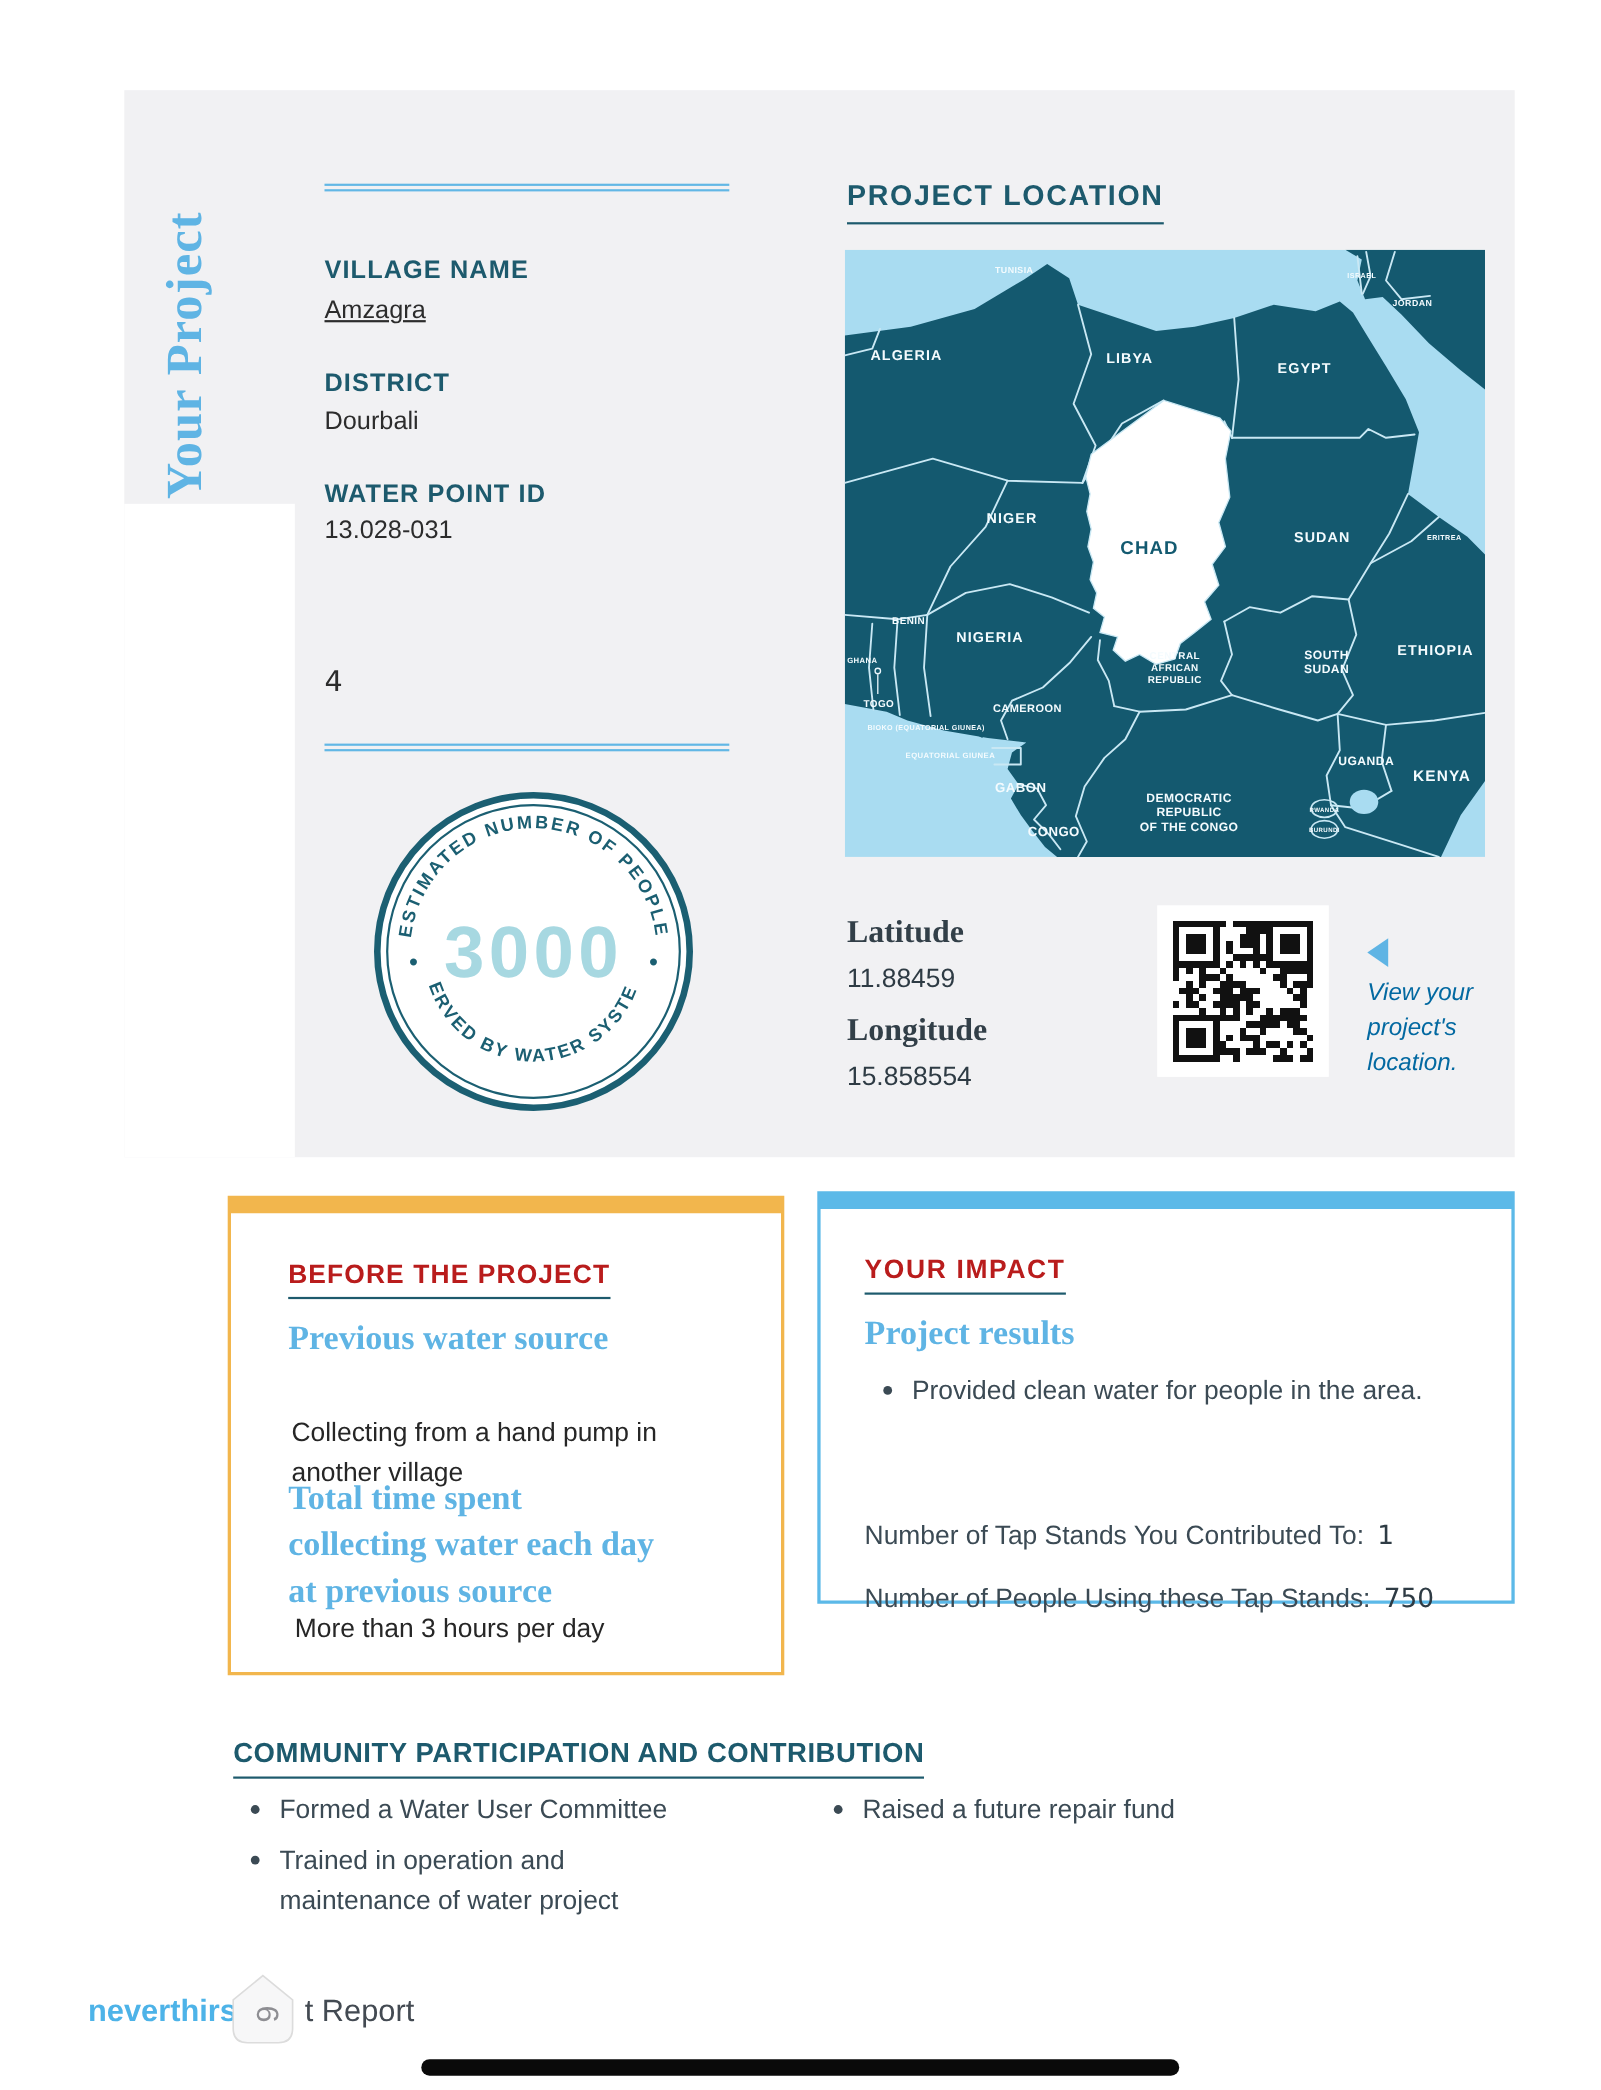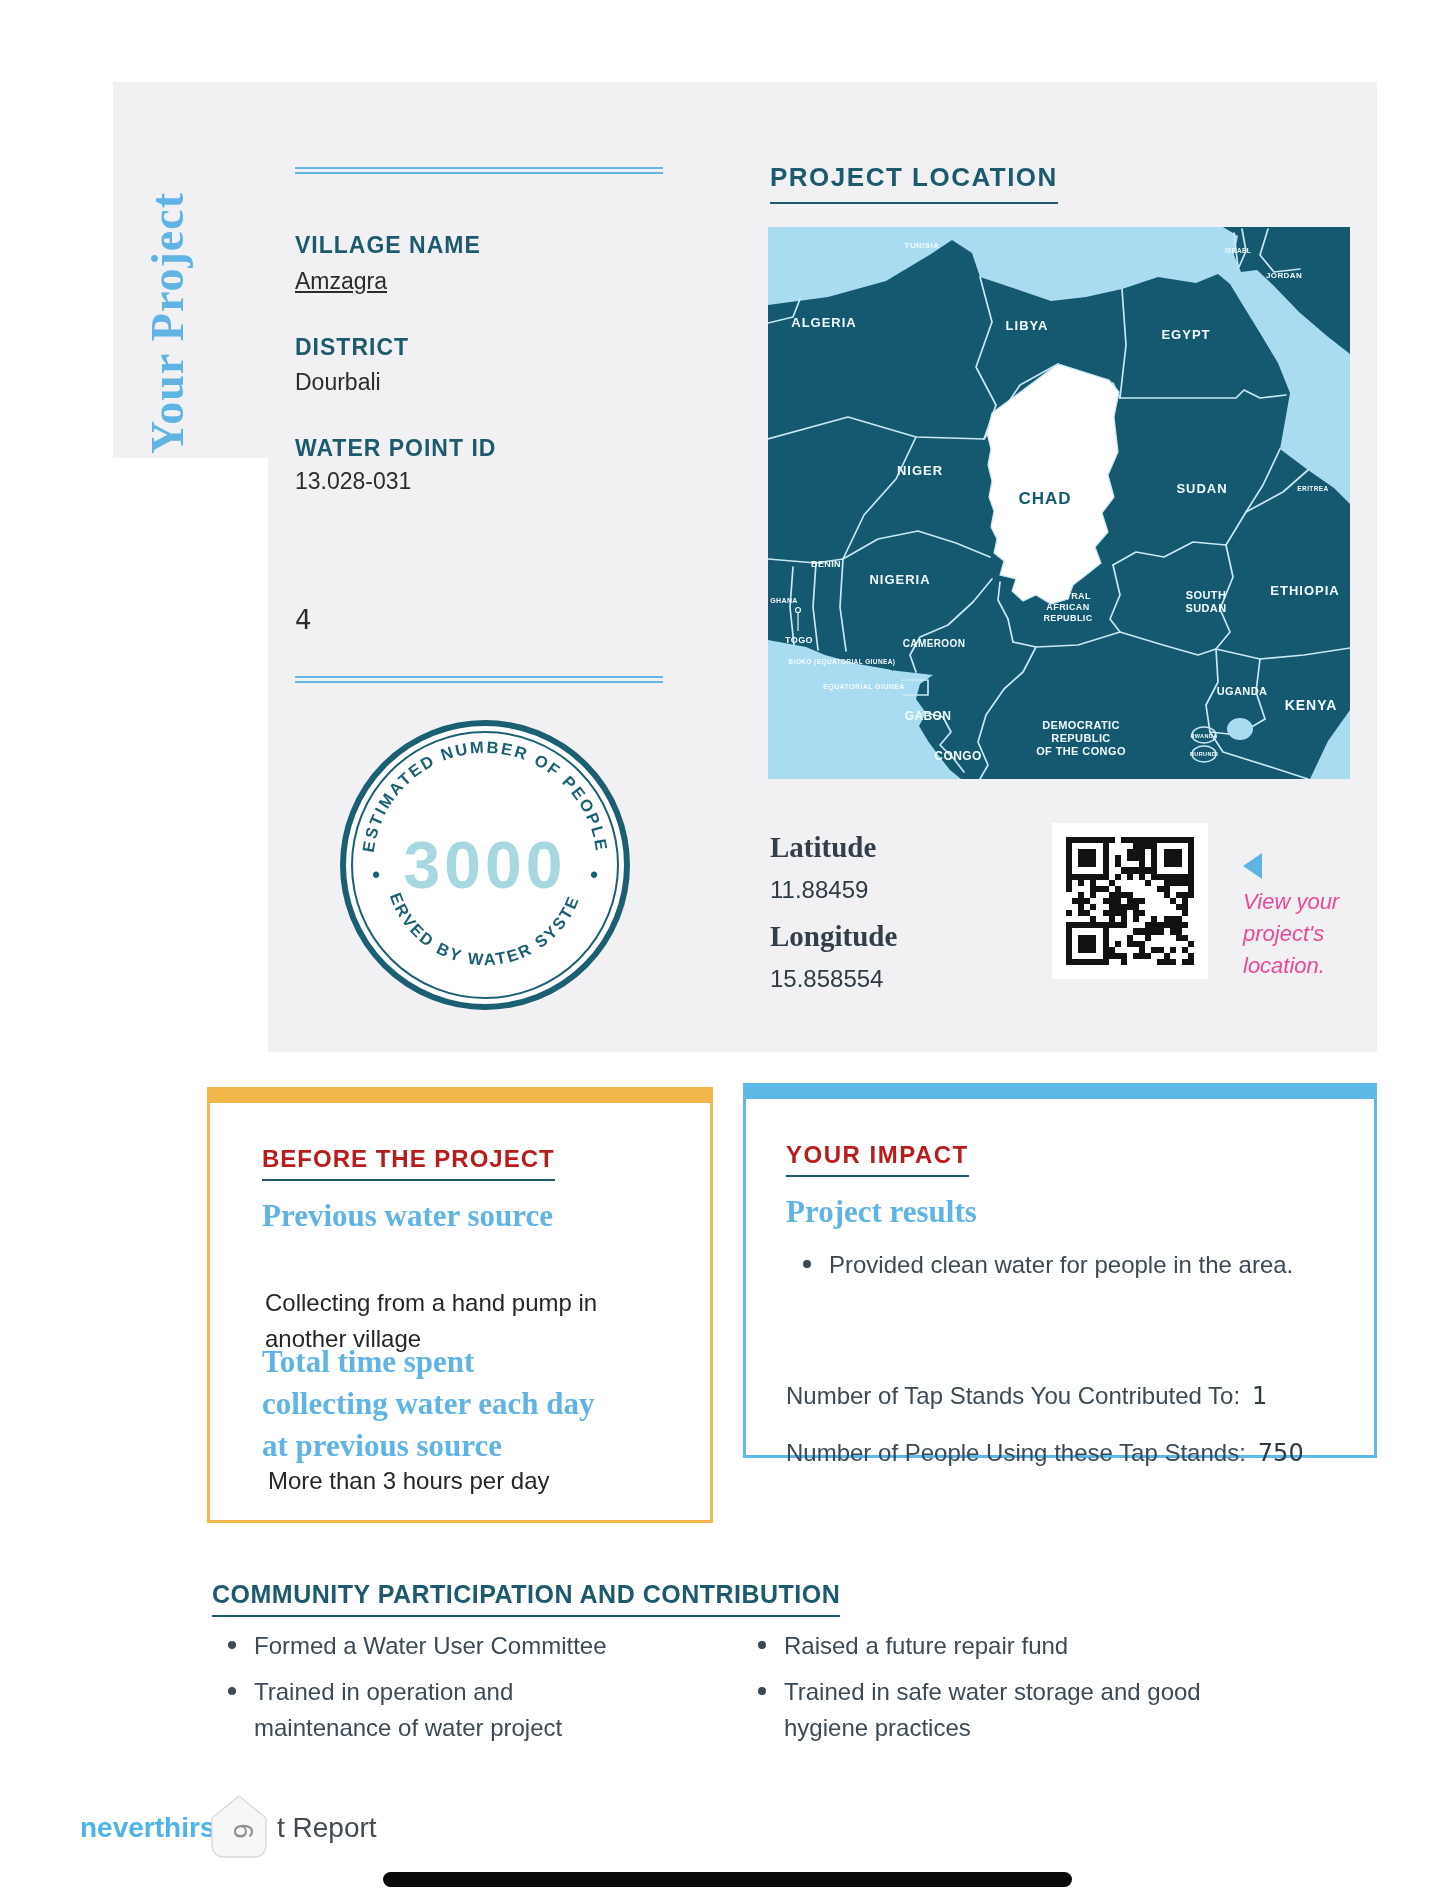--- a/index.html
+++ b/index.html
@@ -28,21 +28,21 @@
   
   .loc-heading{left:770px;top:162px;font-size:26px;font-weight:bold;color:#1d5a6d;
     letter-spacing:1.5px;border-bottom:2px solid #1d5a6d;padding-bottom:9px;}
   .map{left:768px;top:227px;width:582px;height:552px;}
   .coord-label{font-family:"Liberation Serif",serif;font-weight:bold;font-size:29px;color:#323f48;}
   .coord-value{font-size:24px;color:#2e3b44;}
   .qr-box{left:1052px;top:823px;width:156px;height:156px;background:#ffffff;}
   .tri-left{left:1243px;top:853px;width:0;height:0;border-top:13px solid transparent;
     border-bottom:13px solid transparent;border-right:19px solid #5fb4e4;}
   .qr-caption{left:1243px;top:886px;width:116px;font-style:italic;font-size:22px;
-    line-height:32px;color:#ec4899;}
+    line-height:32px;color:#0369a1;}
 
   
   .obox{background:#ffffff;box-sizing:border-box;}
   .box-yellow{left:207px;top:1087px;width:506px;height:436px;
     border:3px solid #f2b64d;border-top:16px solid #f2b64d;}
   .box-blue{left:743px;top:1083px;width:634px;height:375px;
     border:3px solid #5cb9e8;border-top:16px solid #5cb9e8;}
   .box-heading{font-size:24px;font-weight:bold;color:#b91c1c;letter-spacing:1px;
     border-bottom:2px solid #1d5a6d;padding-bottom:6px;display:inline-block;}
   .serif-sub{font-family:"Liberation Serif",serif;font-weight:bold;font-size:31px;
@@ -466,24 +466,20 @@
     <div class="bullet-row" style="margin-top:10px;">
       <span class="bullet-dot"></span>
       <span class="body-slate" style="width:385px;">Trained in operation and maintenance of water project</span>
     </div>
   </div>
   <div class="abs" style="left:758px;top:1628px;width:470px;">
     <div class="bullet-row">
       <span class="bullet-dot"></span>
       <span class="body-slate" style="width:440px;">Raised a future repair fund</span>
     </div>
-    <div class="bullet-row" style="margin-top:10px;">
-      <span class="bullet-dot"></span>
-      <span class="body-slate" style="width:440px;">Trained in safe water storage and good hygiene practices</span>
-    </div>
   </div>
 
   <div class="abs brand">neverthirst</div>
   <div class="abs report-label">t Report</div>
   <div class="abs pill">
     <svg width="68" height="68" viewBox="0 0 68 68">
       <path d="M34 3 L61 25 V51 Q61 64 48 64 H20 Q7 64 7 51 V25 Z" fill="#f7f7f8" stroke="#dcdcdc" stroke-width="1.5"></path>
       <text x="34" y="43" font-size="28" fill="#8e8e93" text-anchor="middle" transform="rotate(90 34 38)" font-family="DejaVu Sans, sans-serif">6</text>
     </svg>
   </div>

